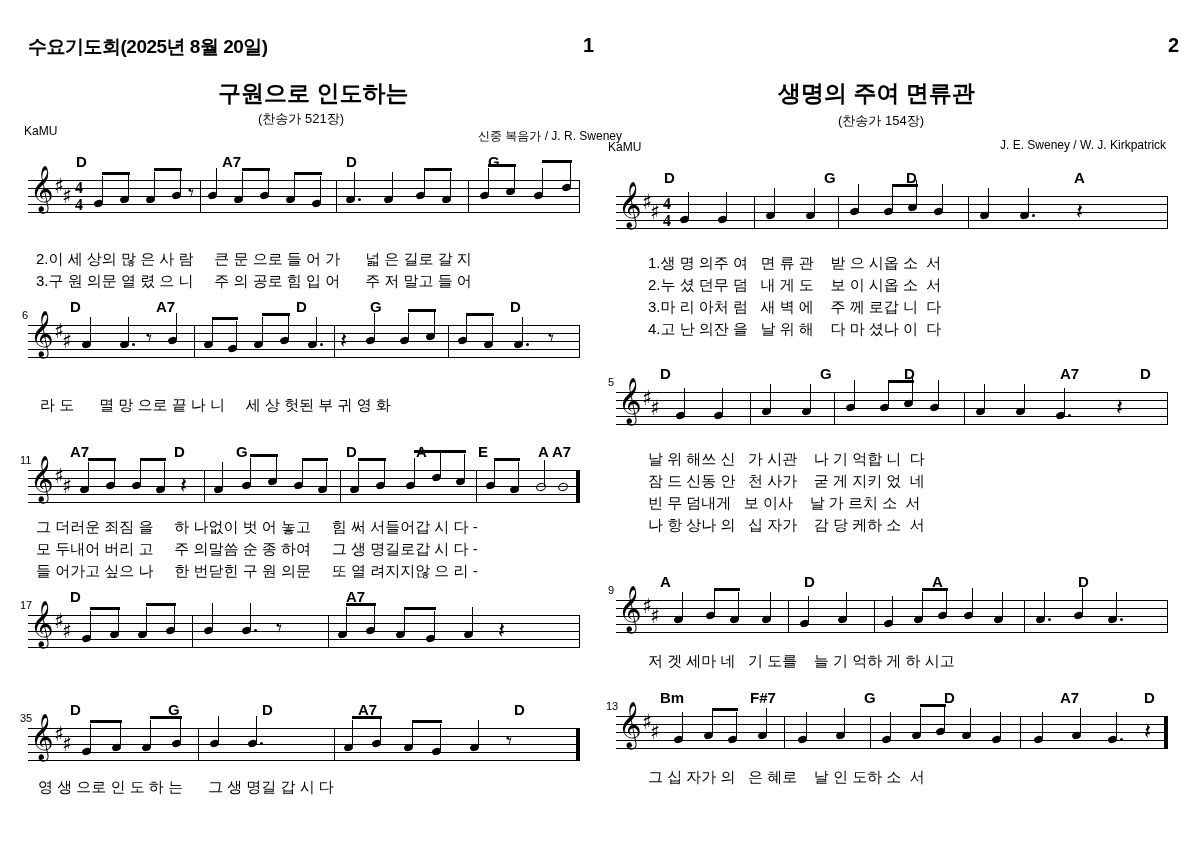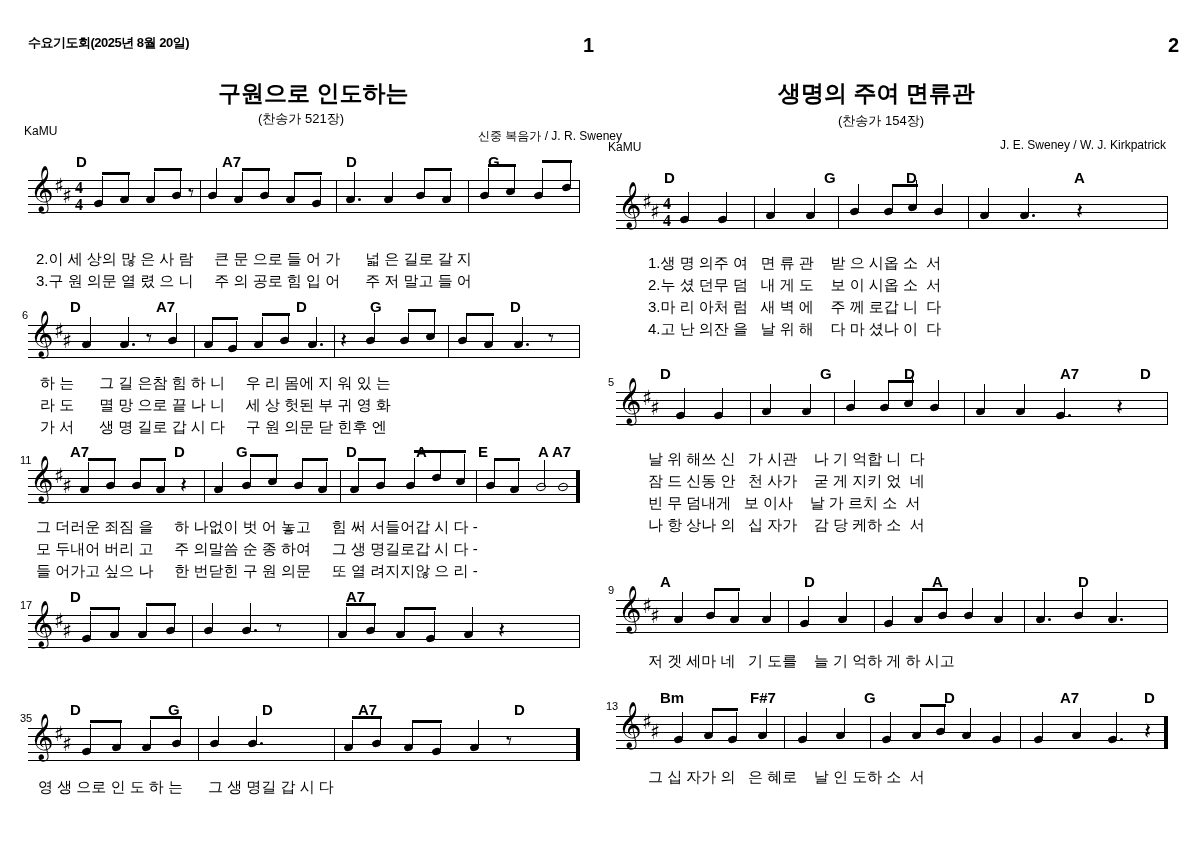--- a/index.html
+++ b/index.html
@@ -19,21 +19,21 @@
     position: absolute;
     top: 0; left: 0;
     width: 1200px;
     height: 848px;
   }
   
   .doc-header {
     position: absolute;
     left: 28px;
     top: 34px;
-    font-size: 13px;
+    font-size: 19px;
     font-weight: bold;
     letter-spacing: -0.5px;
     white-space: nowrap;
   }
   .page-num {
     position: absolute;
     font-size: 20px;
     font-weight: bold;
   }
   .page-num.left  { left: 583px; top: 34px; }
@@ -309,23 +309,21 @@
       <div class="stem" style="left:438px; top:-12px;"></div>
     <div class="nh" style="left:456px; top:16px;"></div>
       <div class="stem" style="left:464px; top:-8px;"></div>
     <div class="beam" style="left:438px; top:-12px; width:28px;"></div>
     <div class="nh" style="left:486px; top:16px;"></div>
       <div class="stem" style="left:494px; top:-8px;"></div>
     <div class="dot" style="left:498px; top:18px;"></div>
     <div class="rest" style="left:520px; top:2px;">𝄾</div>
     <div class="barline" style="left:551px;"></div>
   </div>
-  <div class="lyric-line" style="left:40px; top:374px;">하 는      그 길 은참 힘 하 니     우 리 몸에 지 워 있 는</div>
   <div class="lyric-line" style="left:40px; top:396px;">라 도      멸 망 으로 끝 나 니     세 상 헛된 부 귀 영 화</div>
-  <div class="lyric-line" style="left:40px; top:418px;">가 서      생 명 길로 갑 시 다     구 원 의문 닫 힌후 엔</div>
 
   <div class="system" style="left:28px; top:470px; width:552px;">
     <div class="staff" style="width:552px;">
       <div class="line"></div>
         <div class="line"></div>
         <div class="line"></div>
         <div class="line"></div>
         <div class="line"></div>
     </div>
     <div class="meas-num" style="left:-8px;">11</div>

